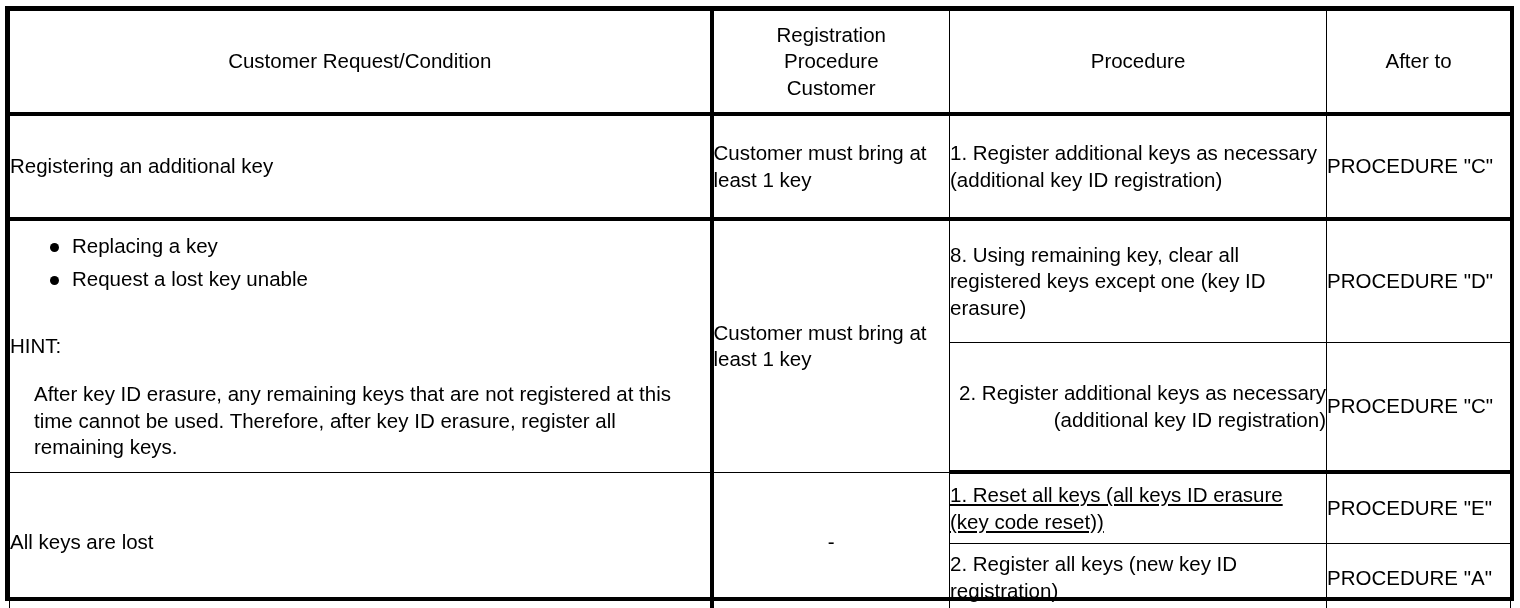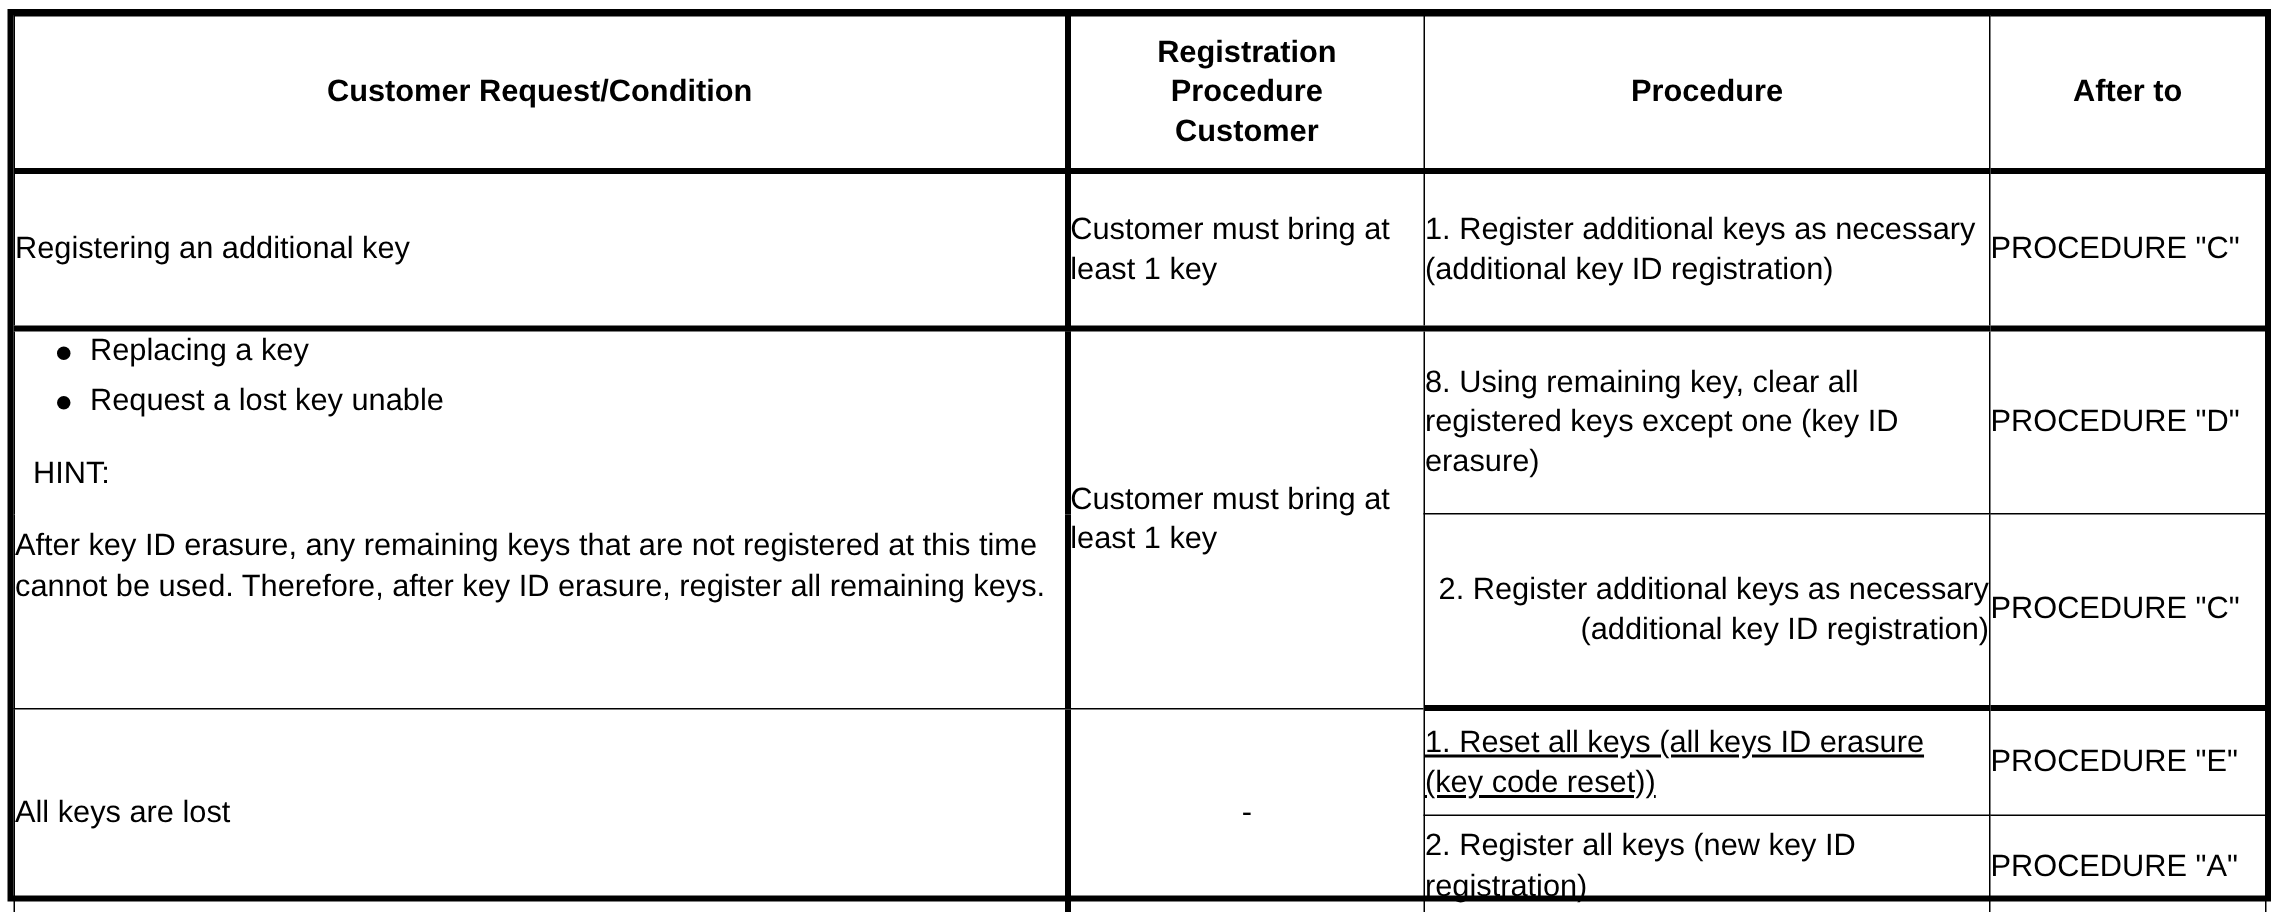--- a/index.html
+++ b/index.html
@@ -48,49 +48,49 @@
 
   
   .thick-bottom { border-bottom: 4px solid #000 !important; }
   .thick-right  { border-right: 4px solid #000 !important; }
 
   .cell-pad   { padding: 6px 9px 6px 9px; }
   .cell-pad-t { padding: 9px 9px 9px 10px; }
 
   .hdr {
     text-align: center;
-    font-weight: bold;
+    font-weight: normal;
     line-height: 1.27;
   }
   .hdr-cell { height: 101px; }
 
   .dash { text-align: center; }
 
   ul.bullets {
     list-style: none;
     margin: 0 0 0 0;
-    padding: 0;
+    padding: 12px;
   }
   ul.bullets li {
     position: relative;
     padding-left: 50px;
     margin: 0 0 6px 0;
   }
   ul.bullets li .bullet-dot {
     position: absolute;
     left: 28px;
     top: 10px;
     width: 9px;
     height: 9px;
     background: #000;
     border-radius: 50%;
   }
 
-  .hint-label { margin-top: 23px; margin-left: 12px; }
-  .hint-body  { margin-top: 21px; }
+  .hint-label { margin-top: 23px; }
+  .hint-body  { margin-top: 21px; margin-left: 24px; }
 </style>
 </head>
 <body>
 
 <div class="table-wrap">
   <table class="key-table">
     <colgroup>
       <col class="c-request">
       <col class="c-condition">
       <col class="c-procedure">

